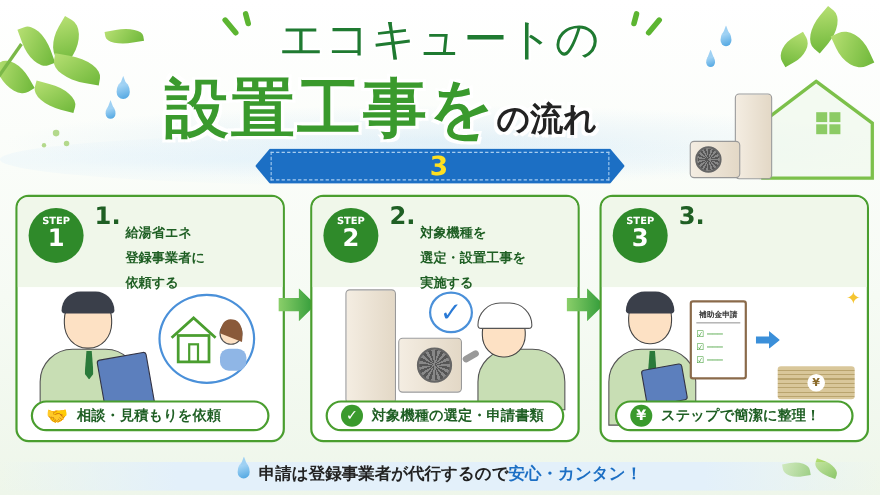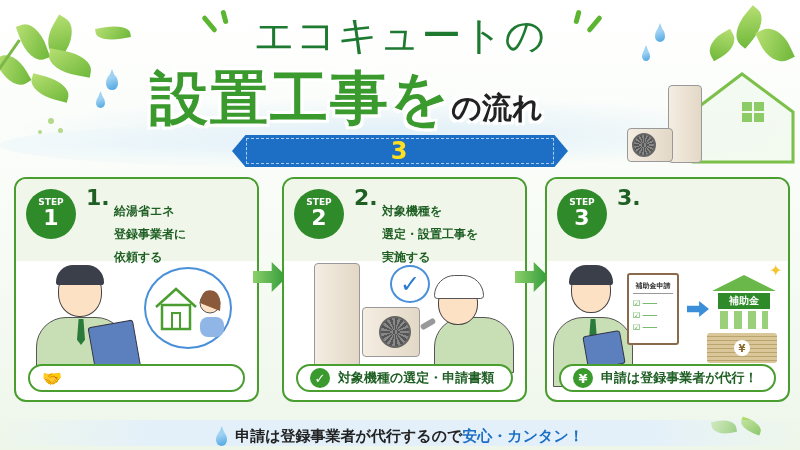--- a/index.html
+++ b/index.html
@@ -58,21 +58,21 @@
   .body{position:absolute;width:90px;height:70px;border-radius:30px 30px 0 0;background:#c8deb4;border:1.5px solid #555}
   .tie{position:absolute;width:8px;height:26px;background:#2a7a3a;clip-path:polygon(20% 0,80% 0,100% 80%,50% 100%,0 80%)}
   .clip{position:absolute;width:46px;height:56px;background:#5c7fbd;border:1.5px solid #334;border-radius:3px;transform:rotate(-10deg)}
   .bubble{position:absolute;border:2px solid #4a90d9;border-radius:50%;background:#fff}
   .unit{position:absolute;background:linear-gradient(90deg,#f4ede2,#e3d8c6);border:1.5px solid #999;border-radius:4px}
   .fan{position:absolute;border-radius:50%;background:repeating-conic-gradient(#555 0 12deg,#888 12deg 24deg);border:2px solid #666}
   .doc{position:absolute;background:#fff;border:2px solid #8a6a4a;border-radius:3px}
   .bank{position:absolute}
   .bottom-bar{position:absolute;left:0;top:420px;width:800px;height:26px;
     background:linear-gradient(90deg,rgba(220,236,248,0),#e3f0fa 20%,#e3f0fa 80%,rgba(220,236,248,0));
-    display:flex;align-items:flex-end;justify-content:center;gap:8px}
+    display:flex;align-items:flex-start;justify-content:center;gap:8px}
   .bottom-bar .txt{font-size:15px;font-weight:bold;color:#222}
   .bottom-bar .hl{font-size:15px;font-weight:bold;color:#1c6fc4}
 </style>
 </head>
 <body>
 
 <div class="wave w1"></div>
 <div class="wave w2"></div>
 
 <div class="leaf" style="left:22px;top:22px;width:22px;height:40px;transform:rotate(-20deg)"></div>
@@ -153,20 +153,21 @@
         <rect x="18" y="38" width="28" height="24" fill="none" stroke="#4a9e2f" stroke-width="2.5"></rect>
         <rect x="28" y="46" width="8" height="16" fill="none" stroke="#4a9e2f" stroke-width="2"></rect>
         <circle cx="66" cy="36" r="10" fill="#fde1c4" stroke="#555"></circle>
         <path d="M56 36 Q58 20 70 24 Q78 28 76 44 Z" fill="#8a5a3a"></path>
         <rect x="56" y="50" width="24" height="20" rx="8" fill="#8fb6e6"></rect>
       </svg>
     </div>
   </div>
   <div class="pill">
     <span class="pill-icon" style="background:none;color:#3a9a2d;font-size:16px">🤝</span>
+    <span class="pill-text">相談・見積もりを依頼</span>
   </div>
 </div>
 
 <div class="arrow" style="left:253px"></div>
 
 <div class="card" style="left:282px">
   <div class="card-head"></div>
   <div class="badge">
     <span class="s">STEP</span>
     <span class="n">2</span>
@@ -211,32 +212,27 @@
       <div class="tie" style="left:36px;top:58px"></div>
       <div class="head" style="left:18px;top:8px;width:40px;height:44px"></div>
       <div class="hair" style="left:16px;top:4px;width:44px"></div>
       <div class="clip" style="left:32px;top:72px;width:38px;height:34px"></div>
     </div>
     <div class="doc" style="left:80px;top:12px;width:52px;height:72px;padding:6px 4px">
       <div style="font-size:7px;font-weight:bold;color:#333;text-align:center;border-bottom:1px solid #999;padding-bottom:2px">補助金申請</div>
       <div style="font-size:8px;color:#3a9a2d;margin-top:4px;line-height:12px">☑ ───<br>☑ ───<br>☑ ───</div>
     </div>
     <div style="position:absolute;left:140px;top:40px;width:22px;height:16px;background:#3b8fd9;clip-path:polygon(0 30%,55% 30%,55% 0,100% 50%,55% 100%,55% 70%,0 70%)"></div>
-    <div class="bank" style="left:165px;top:14px;width:64px;height:60px">
-      <div style="position:absolute;left:0;top:0;width:64px;height:16px;background:#6ab84a;clip-path:polygon(50% 0,100% 100%,0 100%)"></div>
-      <div style="position:absolute;left:6px;top:18px;width:52px;height:16px;background:#2f8a2a;color:#fff;font-size:10px;font-weight:bold;text-align:center;line-height:16px">補助金</div>
-      <div style="position:absolute;left:8px;top:36px;width:48px;height:18px;background:repeating-linear-gradient(90deg,#9bd07a 0 8px,#fff 8px 14px)"></div>
-    </div>
     <div style="position:absolute;left:160px;top:72px;width:70px;height:30px;background:repeating-linear-gradient(180deg,#d9c79a 0 3px,#b9a46e 3px 4px);border-radius:3px;display:flex;align-items:center;justify-content:center">
       <span style="width:16px;height:16px;border-radius:50%;background:#fff;font-size:10px;font-weight:bold;color:#8a6a2a;display:flex;align-items:center;justify-content:center">¥</span>
     </div>
     <span style="position:absolute;left:222px;top:0;color:#f5c530;font-size:16px">✦</span>
   </div>
   <div class="pill">
     <span class="pill-icon">¥</span>
-    <span class="pill-text">申請は登録事業者が代行！</span>
+    <span class="pill-text">ステップで簡潔に整理！</span>
   </div>
 </div>
 
 <div class="bottom-bar">
   <span class="drop" style="position:relative;width:11px;height:15px;display:inline-block"></span>
   <span><span class="txt">申請は登録事業者が代行するので</span><span class="hl">安心・カンタン！</span></span>
 </div>
 
 </body></html>

